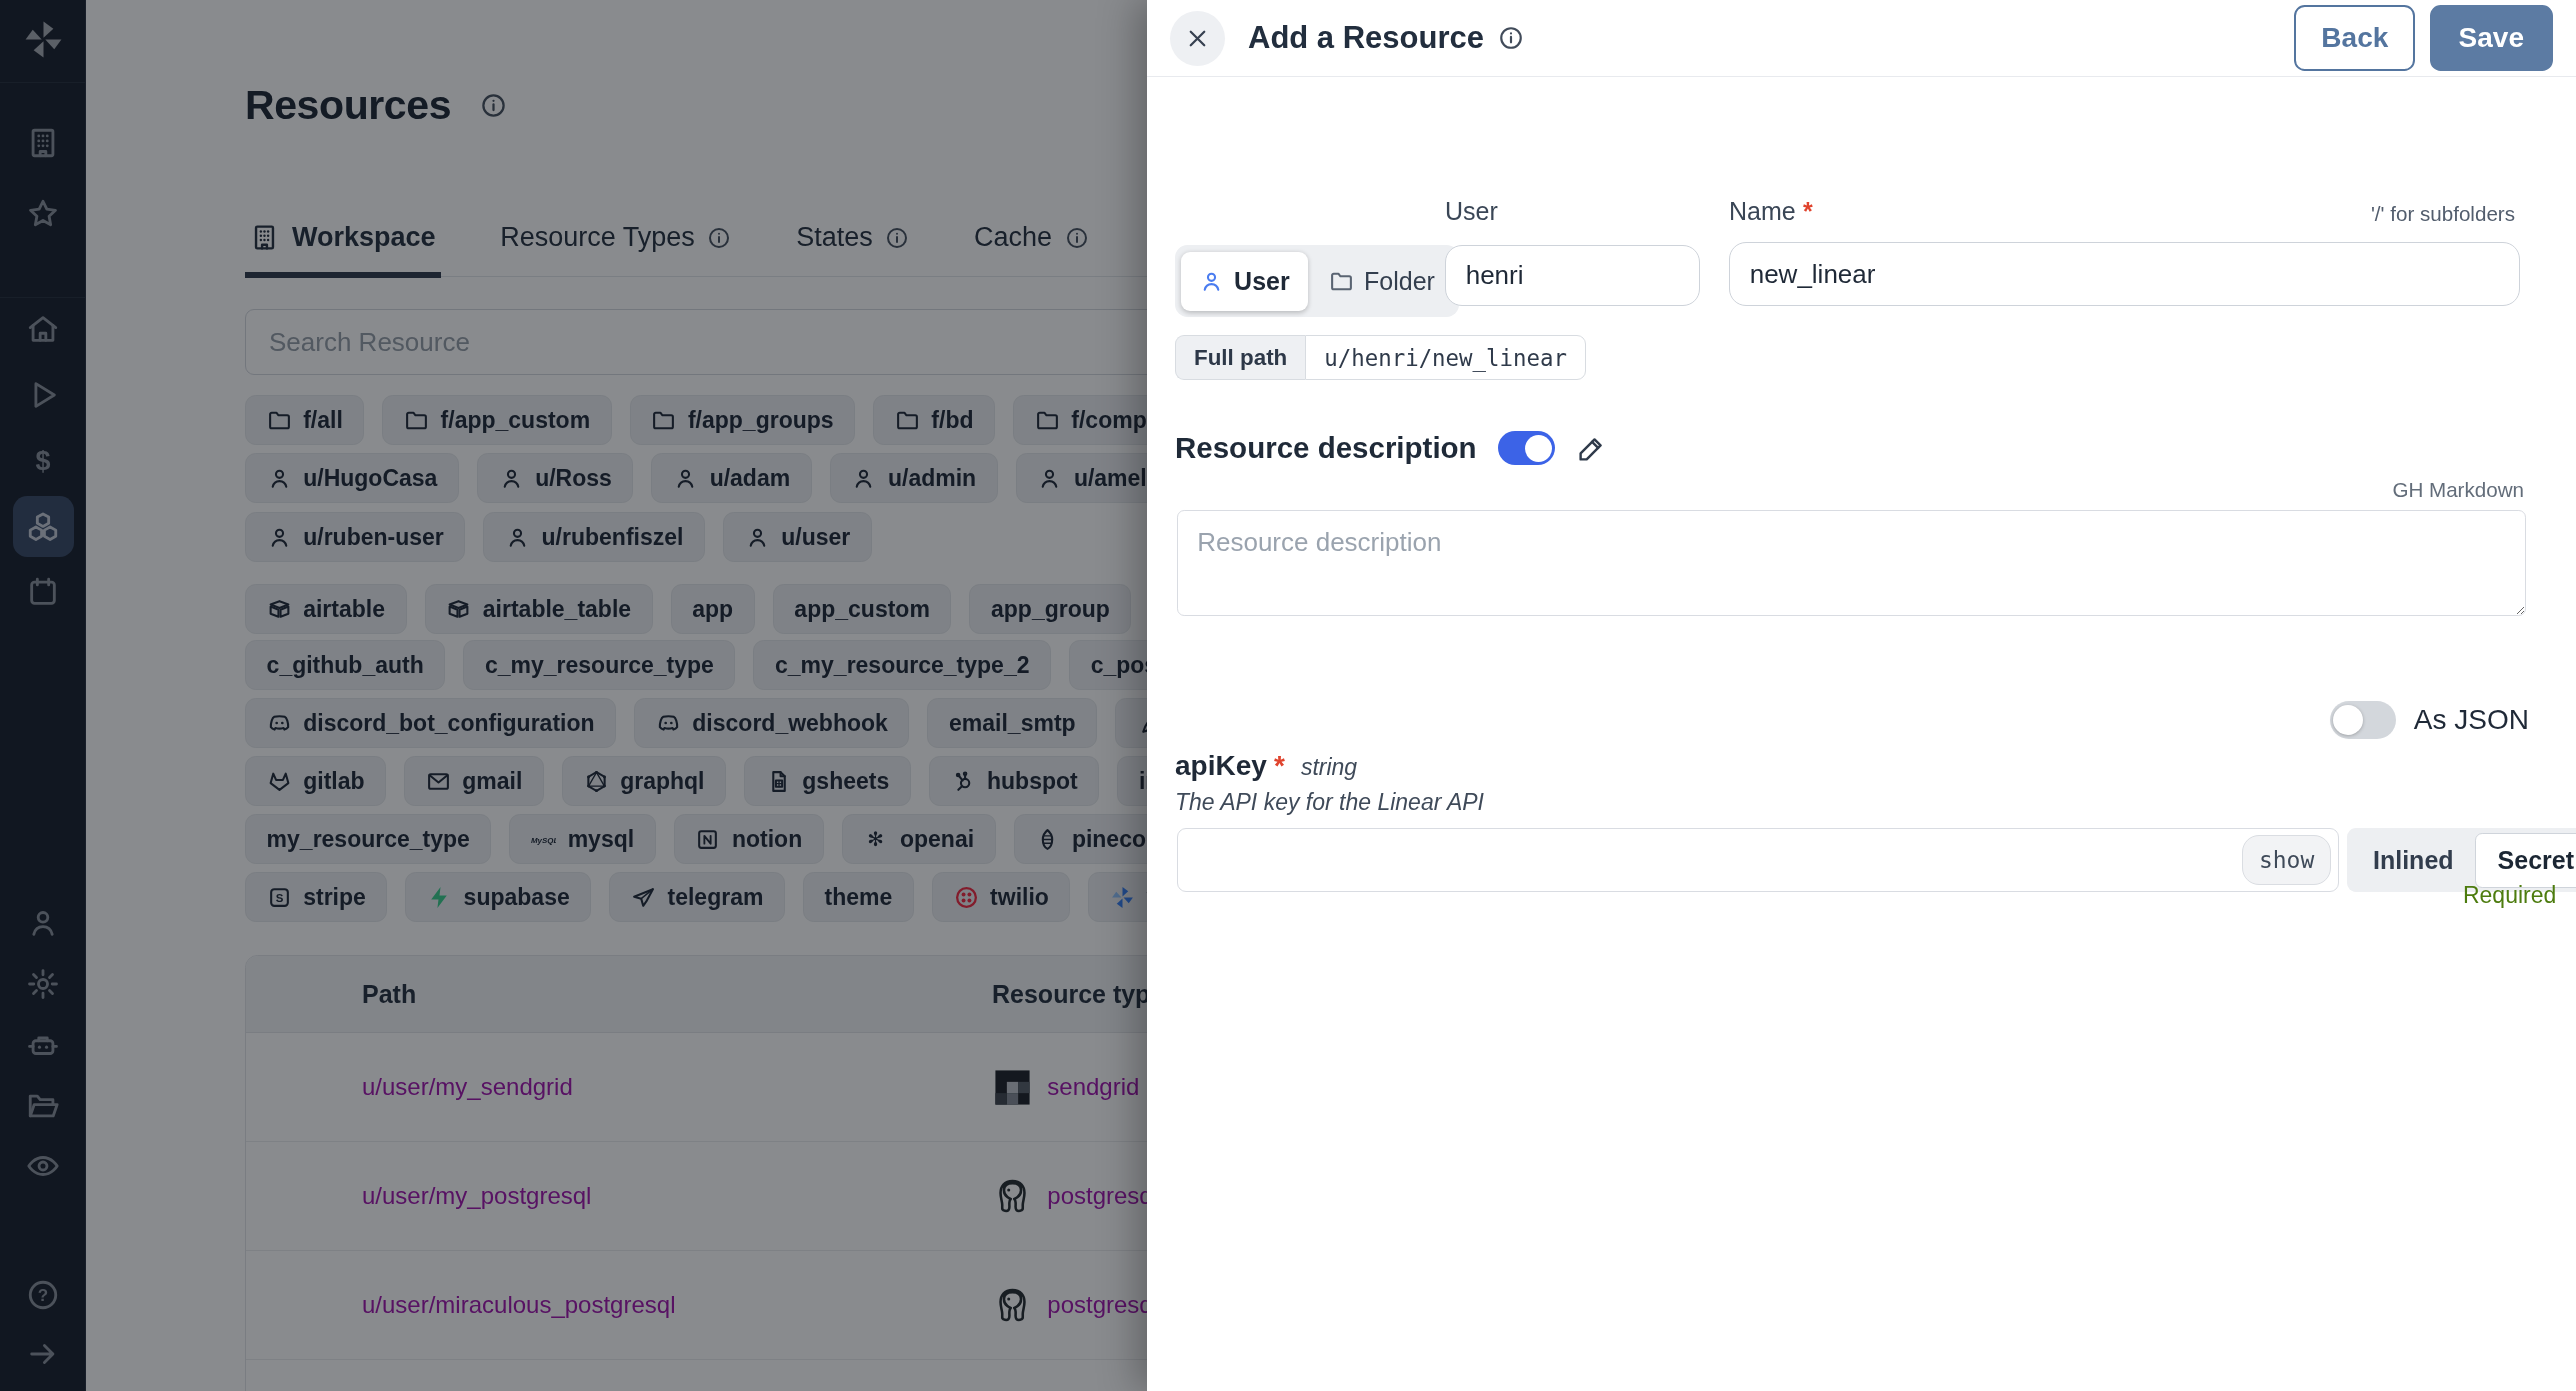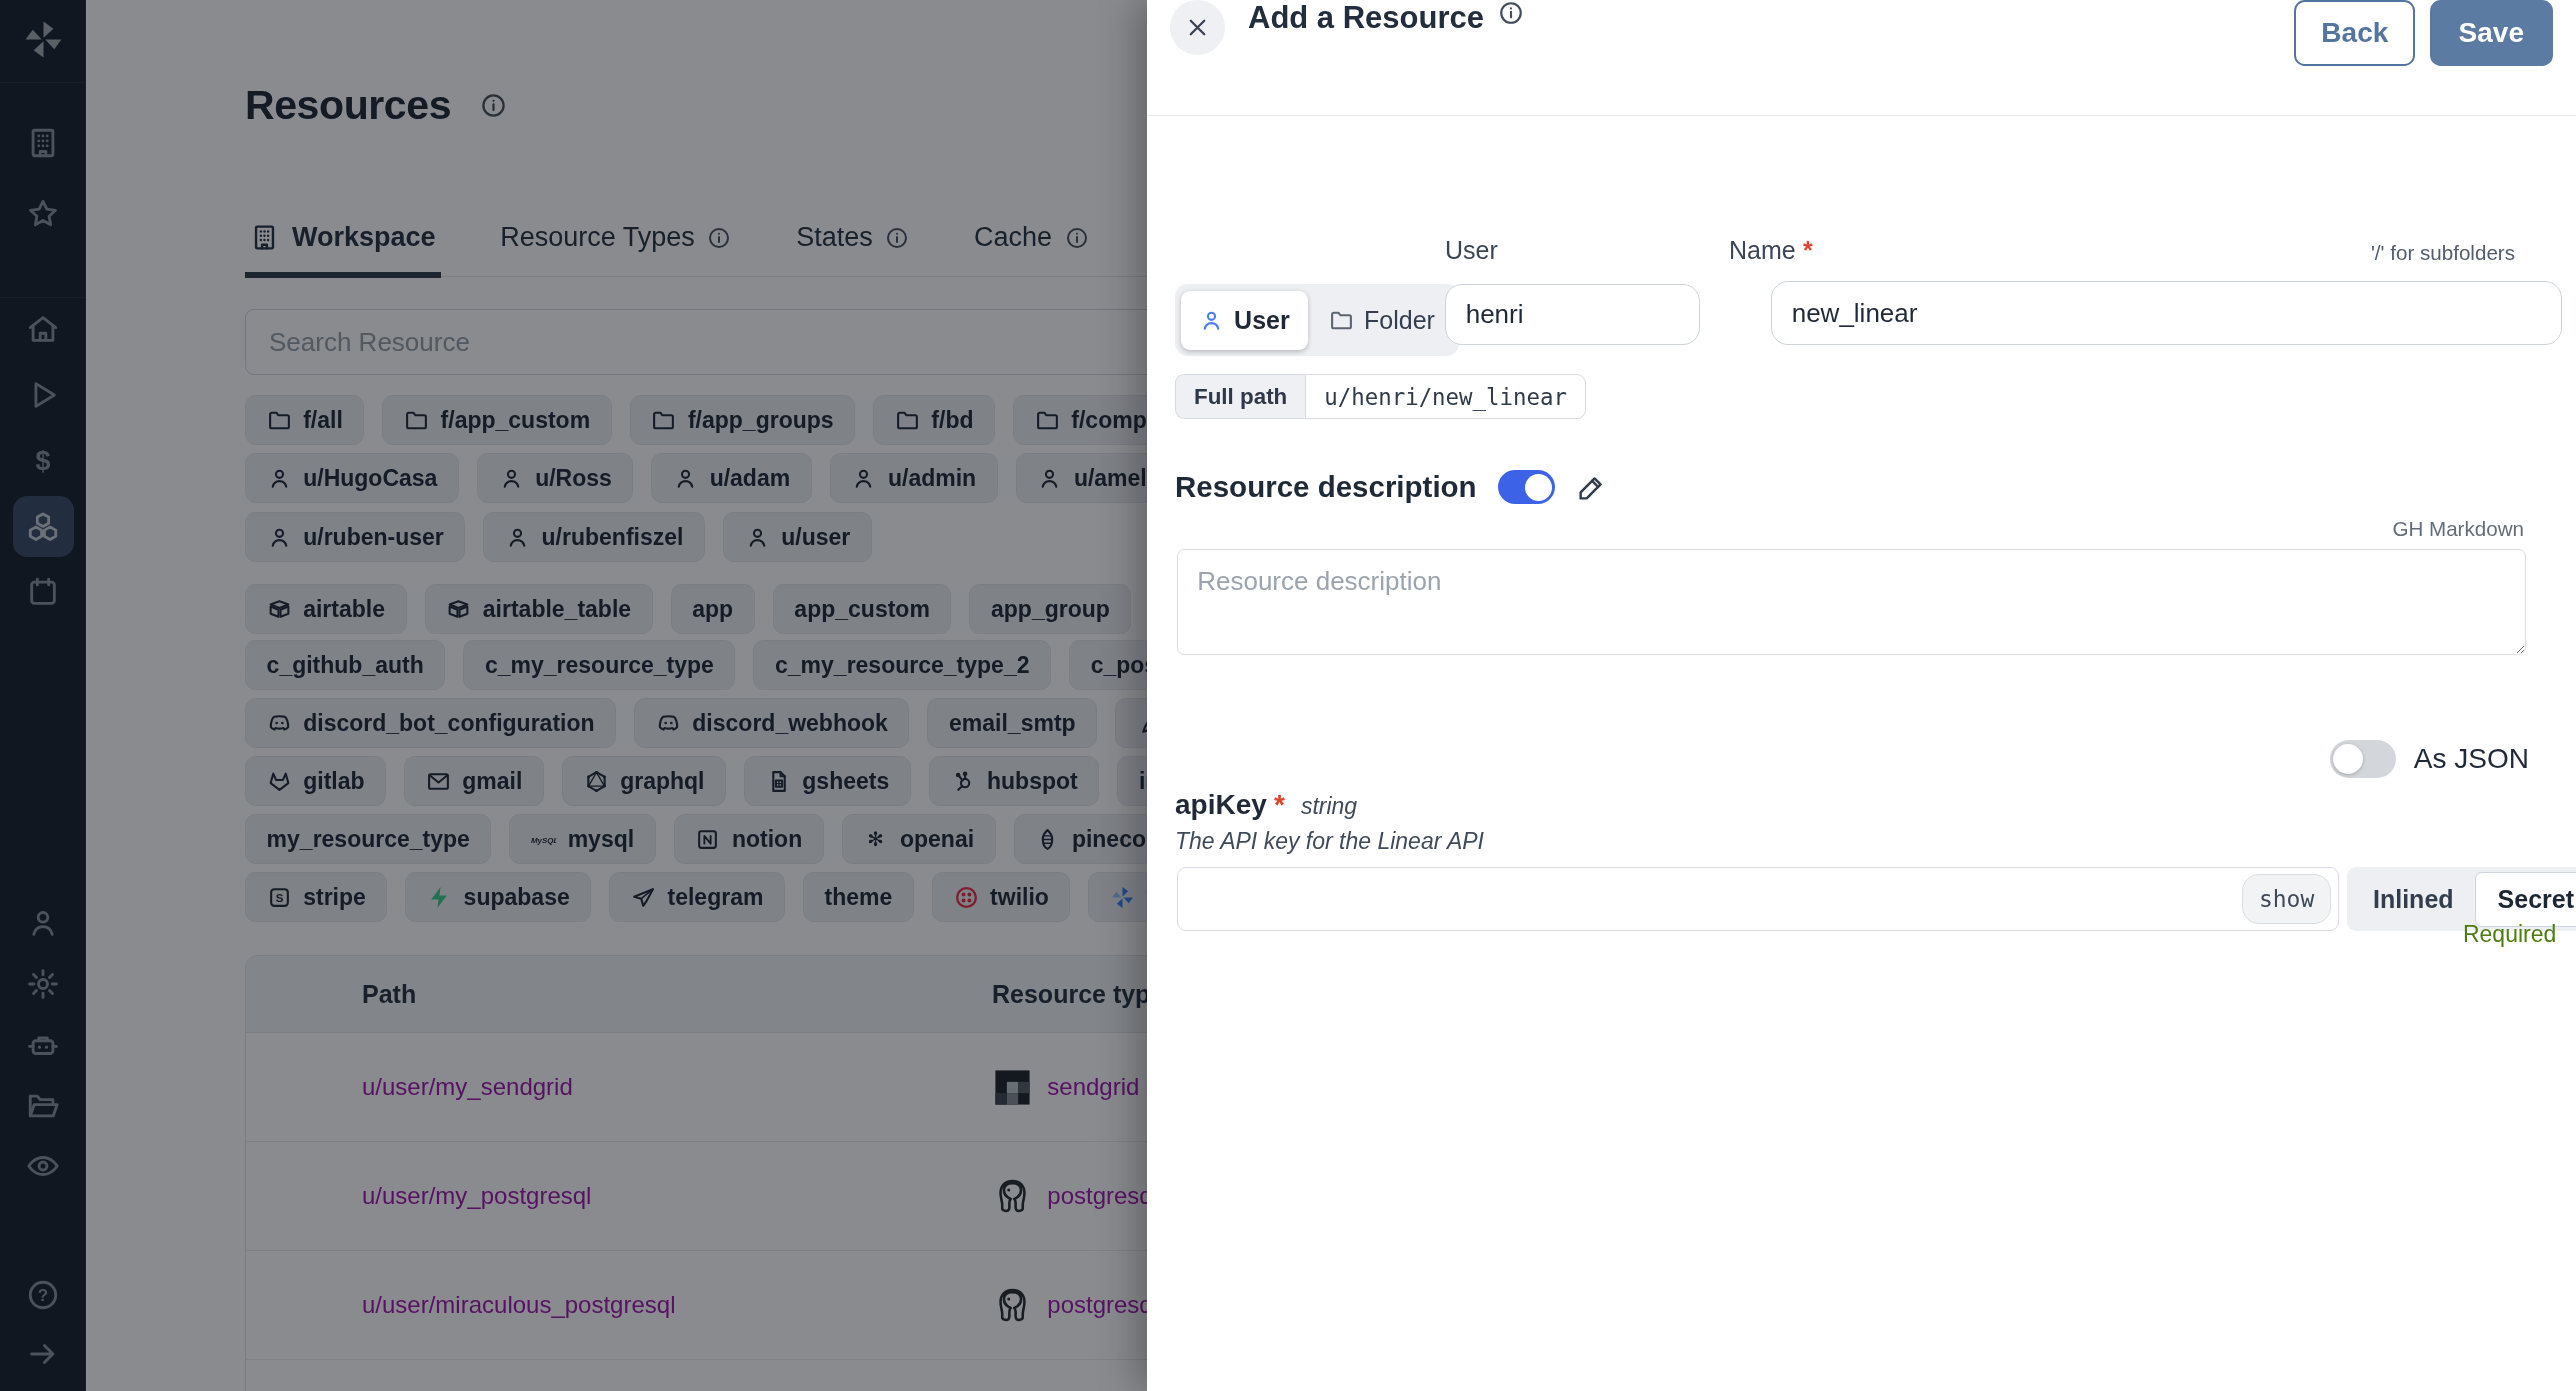--- a/index.html
+++ b/index.html
@@ -52,21 +52,21 @@
   .col-path { width:746px; padding-left:116px; }
   .col-type { flex:1; display:flex; align-items:center; gap:14.3px; }
   .plink { color:#a21caf; font-size:24px; text-decoration:none; cursor:pointer; }
   .type-ic { width:41px; height:41px; color:#2b3136; }
 
   .overlay { position:fixed; inset:0; background:rgba(5,8,14,0.47); z-index:5; }
 
   
   .drawer { position:fixed; left:1147px; top:0; right:0; bottom:0; background:#fff; z-index:10;
     box-shadow:-10.7px 0 36px rgba(0,0,0,.28); }
-  .dw-head { height:116px; border-bottom:1.8px solid #e8eaee; display:flex; padding:0 23px; }
+  .dw-head { height:77px; border-bottom:1.8px solid #e8eaee; display:flex; align-items:center; padding:0 23px; }
   .close-btn { width:55px; height:55px; border-radius:50%; background:#eef0f3; border:none; cursor:pointer;
     display:flex; align-items:center; justify-content:center; margin-right:23px; }
   .close-btn .x-ic { width:27px; height:27px; color:#374151; }
   .dw-title { font-size:31px; font-weight:700; color:#222e3e; }
   .dw-title-inf { width:26px; height:26px; color:#414b5a; margin-left:14.3px; }
   .btn-back { margin-left:auto; height:66px; padding:0 25px; background:#fff; border:2.7px solid #54759f;
     border-radius:10.7px; color:#54759f; font-size:28px; font-weight:700; cursor:pointer; font-family:inherit; }
   .btn-save { margin-left:14.3px; height:66px; padding:0 27px; background:#5c7ba3; border:2.7px solid #5c7ba3;
     border-radius:10.7px; color:#fff; font-size:28px; font-weight:700; cursor:pointer; font-family:inherit; }
 
@@ -79,21 +79,21 @@
     display:inline-flex; align-items:center; padding:0 6.3px; gap:3.6px; }
   .seg-btn { display:inline-flex; align-items:center; gap:9.8px; height:59px; padding:0 18px; border:none;
     background:transparent; border-radius:9px; font-size:25px; color:#333e4e; cursor:pointer; font-family:inherit; }
   .seg-btn.sel { background:#fff; box-shadow:0 1.8px 5.4px rgba(0,0,0,.22); font-weight:600; color:#1f2937; }
   .seg-btn .s-ic { width:25px; height:25px; color:#5a6472; }
   .seg-btn.sel .s-ic { color:#4a7cf0; }
 
   .inp { position:absolute; height:61px; border:1.8px solid #ced3da; border-radius:17px; background:#fff;
     font-size:26px; color:#1f2937; padding:0 19.7px; font-family:inherit; }
   .inp-user { left:298px; top:168px; width:255px; }
-  .inp-name { left:582px; top:165px; width:791px; height:64px;margin-left:42px; }
+  .inp-name { left:582px; top:165px; width:791px; height:64px; }
 
   .fullpath { position:absolute; left:28px; top:258px; height:45px; display:inline-flex; align-items:stretch; }
   .fp-label { background:#eef0f3; border:1.8px solid #d8dce1; border-right:none; border-radius:9px 0 0 9px;
     display:flex; align-items:center; padding:0 18px; font-size:22.4px; font-weight:700; color:#2d3848; }
   .fp-value { background:#fff; border:1.8px solid #d8dce1; border-radius:0 9px 9px 0; display:flex;
     align-items:center; padding:0 18px; font-size:22.4px; color:#2f3a4a;
     font-family:"DejaVu Sans Mono",monospace; }
 
   .desc-head { position:absolute; left:28px; top:354px; display:flex; align-items:center; gap:21.5px; }
   .desc-title { font-size:29.5px; font-weight:700; color:#1f2a38; }

